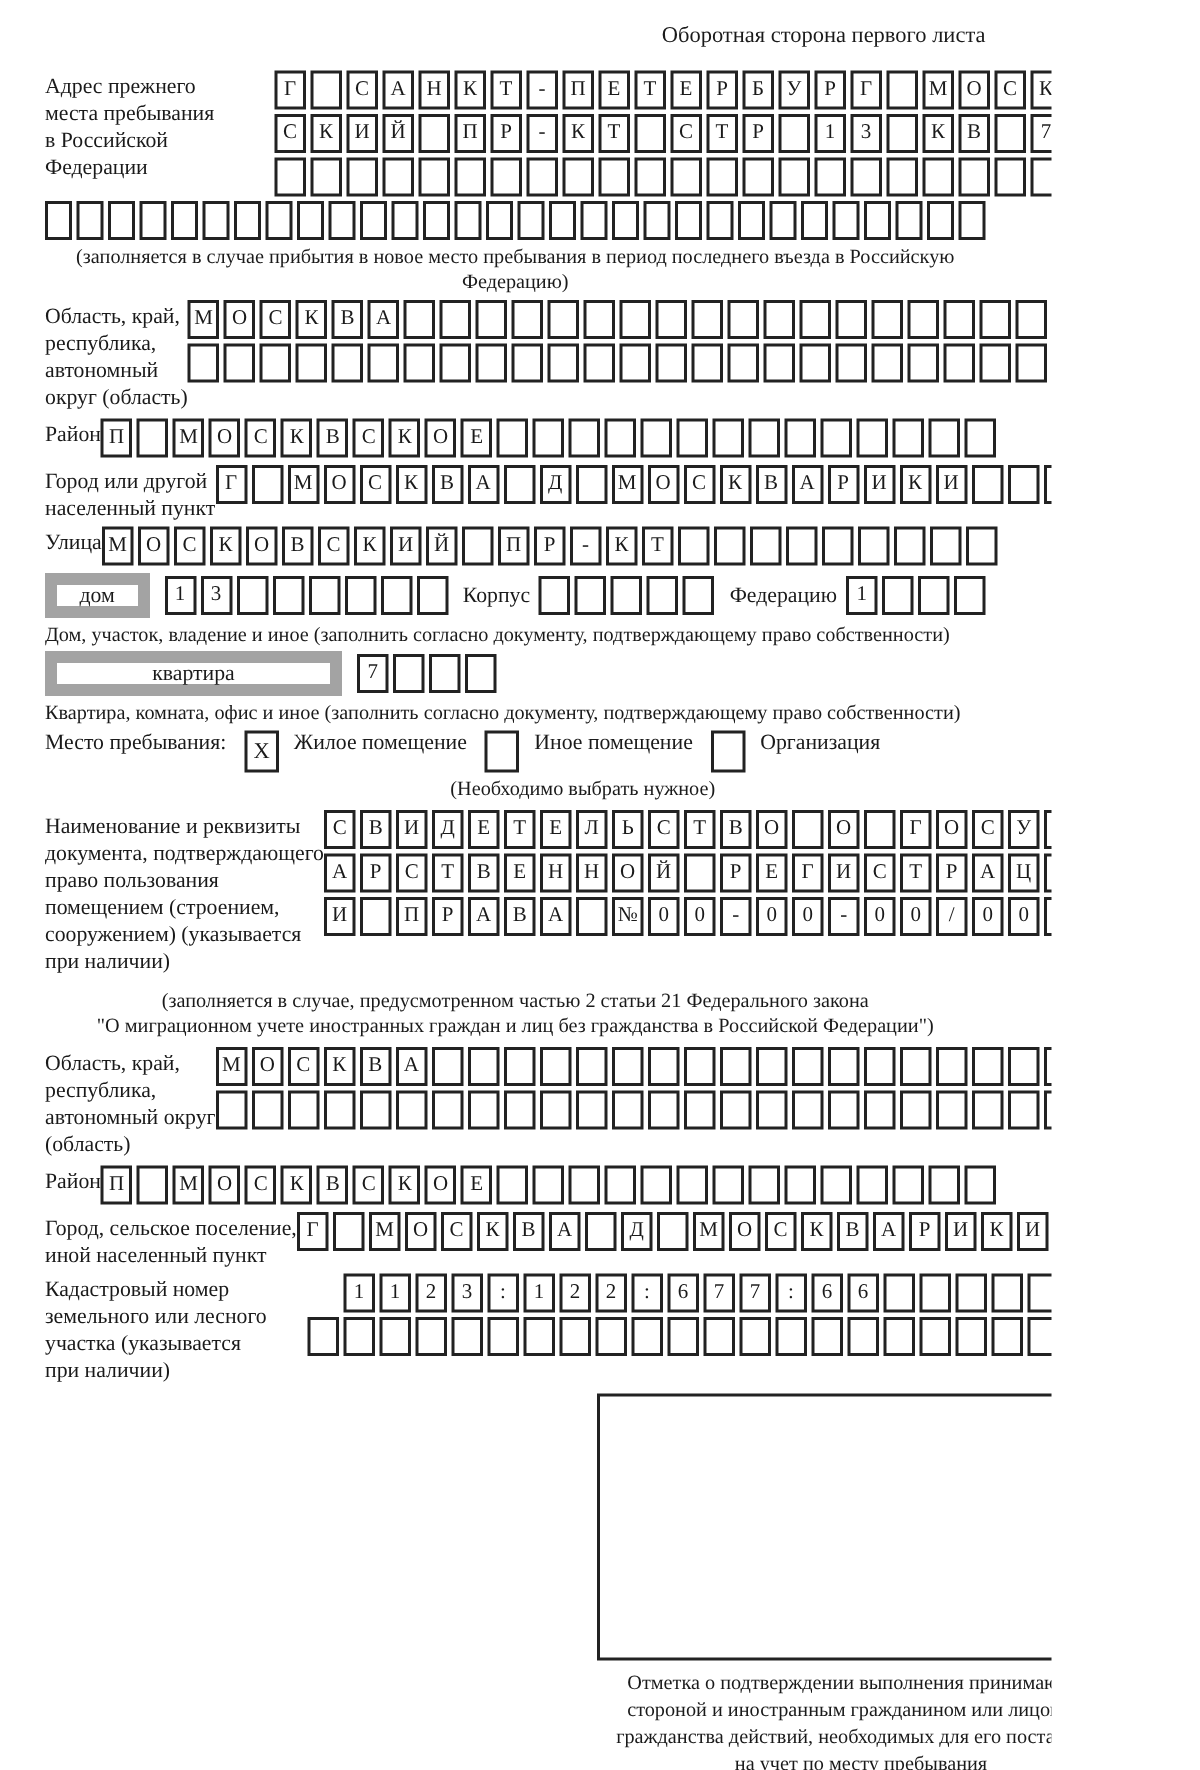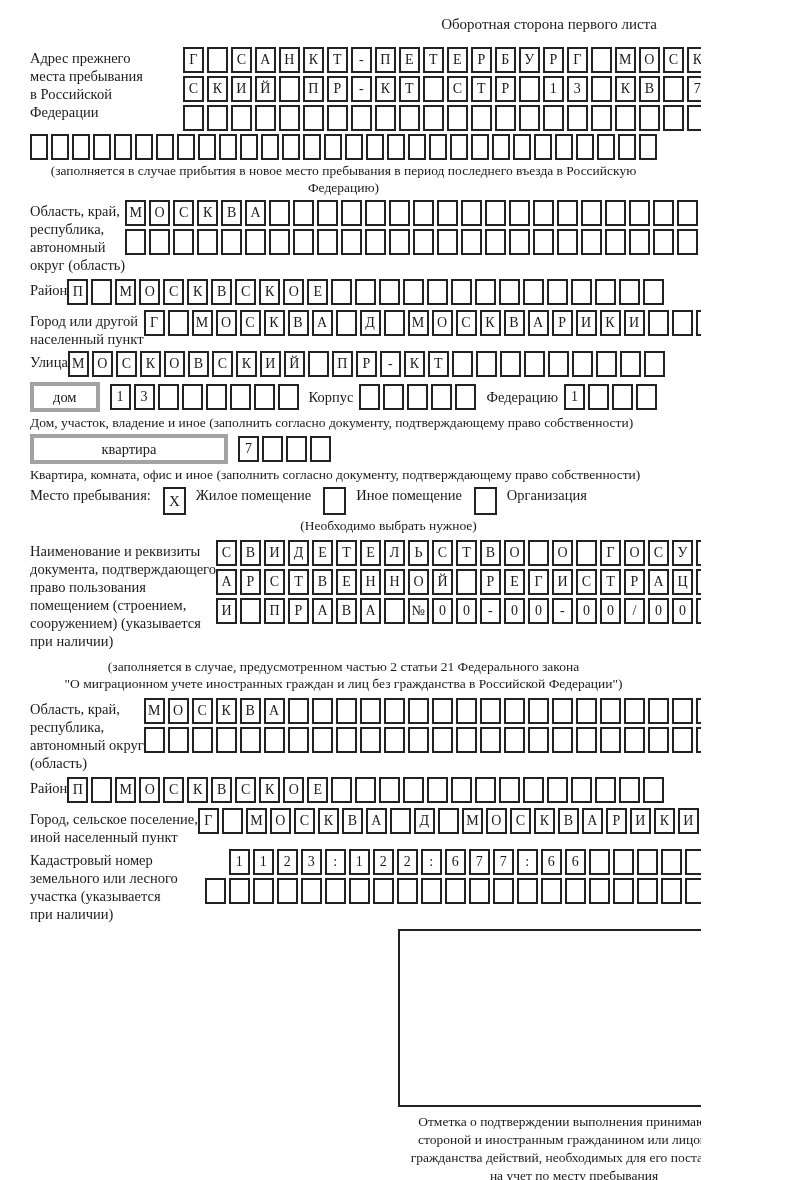--- a/index.html
+++ b/index.html
@@ -55,21 +55,21 @@
     font-weight:bold;
     font-size:15.5px;
     margin:2px 0 6px 0;
   }
   .mb2{margin-bottom:2px;gap:40px;} .mb3{margin-bottom:3px;} .mb4{margin-bottom:4px;}
   .mb5{margin-bottom:5px;} .mb6{margin-bottom:6px;gap:27px;} .mb8{margin-bottom:8px;}
   
   .inlinerow{display:flex;align-items:center;margin-bottom:2px;}
   .namedbox{
     box-sizing:border-box;
-    border:4px solid #a3a3a3;
+    border:8px solid #a3a3a3;
     height:30px;
     display:flex;align-items:center;justify-content:center;
     font-size:14.5px;
   }
   .housebox{width:163px;margin-right:10px;}
   .aptbox{width:198px;margin-right:10px;}
   .inline-label{font-size:14.5px;margin:0 6px 0 10px;white-space:nowrap;}
   
   .stayrow{display:flex;align-items:flex-start;margin-bottom:2px;font-size:14.5px;}
   .chkbox{

